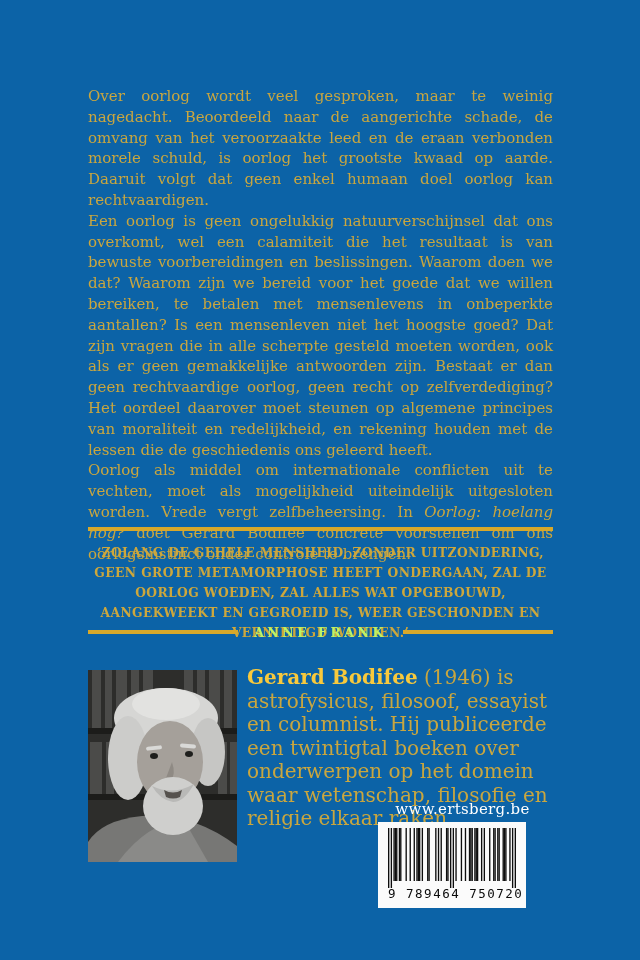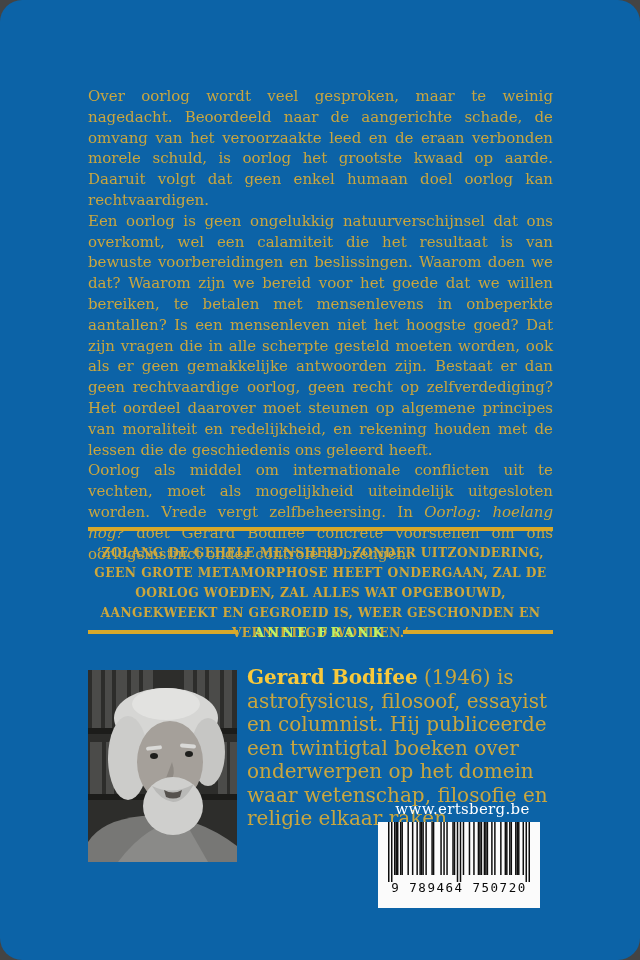--- a/index.html
+++ b/index.html
@@ -3,21 +3,20 @@
 <meta charset="utf-8">
 <style>
   html,body{margin:0;padding:0;background:#444;}
   .cover{
     position:relative;
     width:640px;height:960px;
     margin:0 auto;
     background:#0c63a7;
     overflow:hidden;
     font-family:"DejaVu Serif","Liberation Serif",serif;
-    border-radius:22px;
   }
   
   .blurb{
     position:absolute;left:88px;top:86px;width:465px;
     color:#c9a63f;
     font-size:15px;line-height:20.8px;
     text-align:justify;
   }
   .blurb p{margin:0;}
   .book-title-italic{font-style:italic;}
@@ -56,24 +55,24 @@
     text-align:left;
   }
   .author-name-bold{font-weight:bold;color:#f8c93c;}
   
   .website{
     position:absolute;left:360px;top:800px;width:205px;
     text-align:center;color:#ffffff;
     font-size:15px;letter-spacing:0.3px;
   }
   .barcode-box{
-    position:absolute;left:378px;top:822px;width:162px;height:86px;
+    position:absolute;left:378px;top:822px;width:148px;height:86px;
     background:#fbfbfb;
     box-sizing:border-box;
-    padding:0 10px 3px 10px;
+    padding:6px 10px 3px 10px;
     display:flex;flex-direction:column;
   }
   .barcode-svg{width:100%;height:60px;display:block;}
   .barcode-digits{
     font-family:"DejaVu Sans Mono","Liberation Mono",monospace;
     font-size:12.5px;color:#0a0a0a;
     letter-spacing:1.5px;
     text-align:center;
     margin-top:-2px;
     white-space:nowrap;

